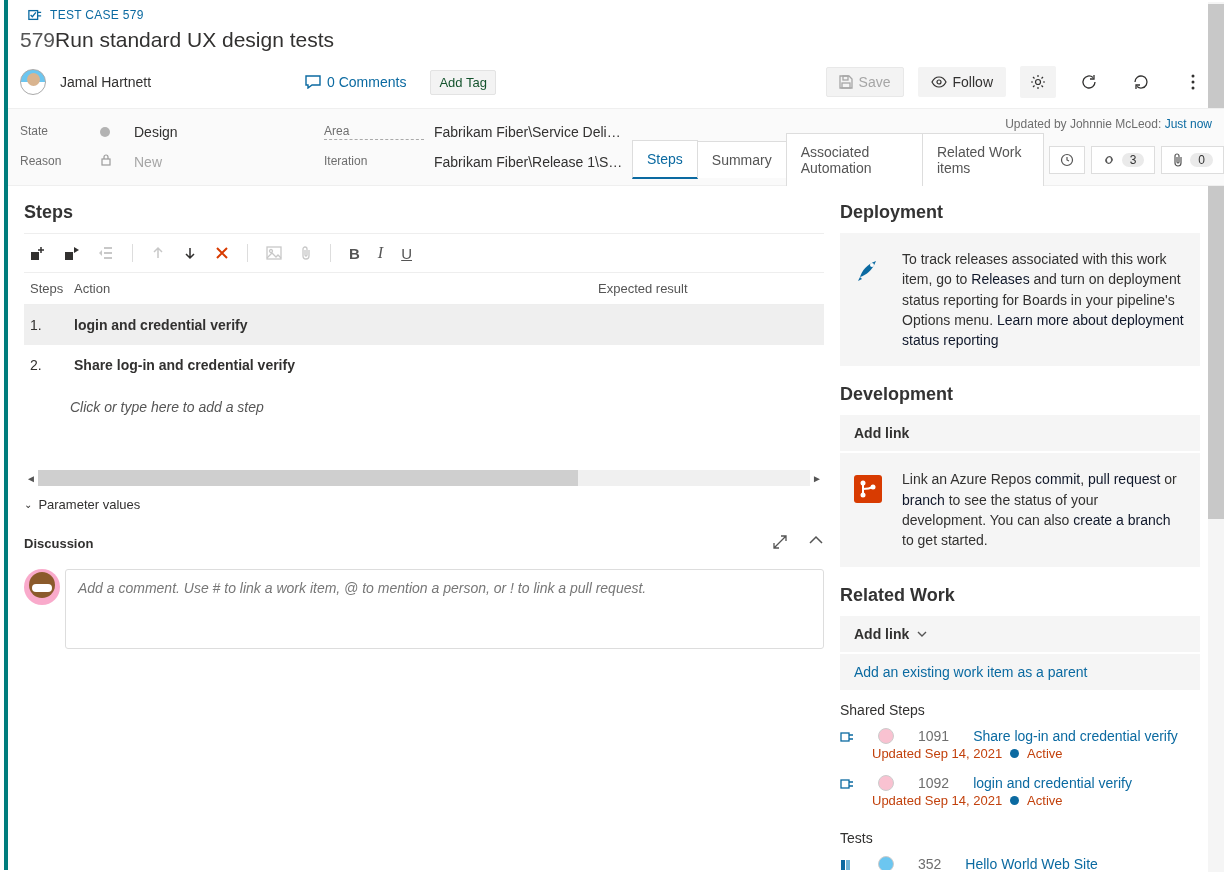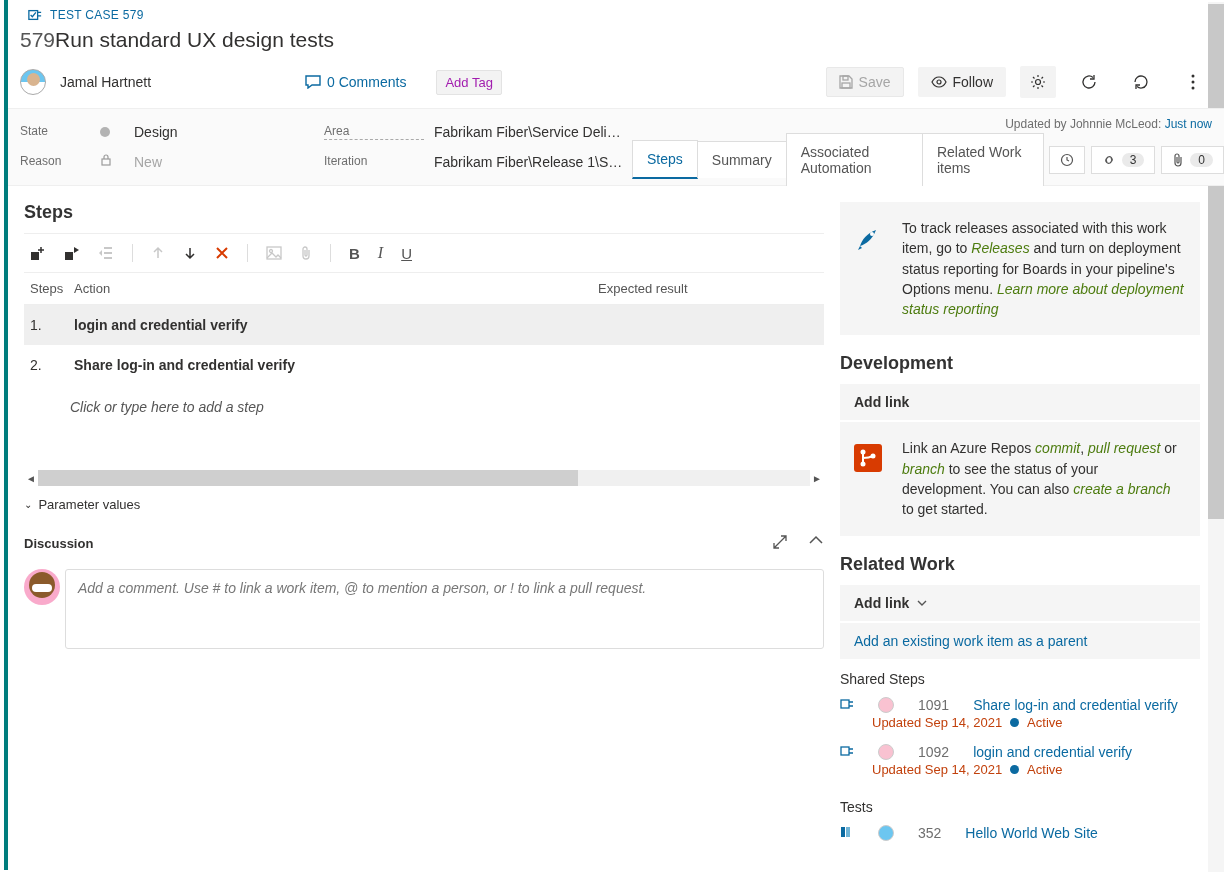--- a/index.html
+++ b/index.html
@@ -14,21 +14,21 @@
 
   .header-row2 { display: flex; align-items: baseline; padding: 6px 12px 10px; }
   .wid { font-size: 21px; color: #555; }
   .title { font-size: 21px; color: #323130; }
 
   .header-row3 { display: flex; align-items: center; padding: 4px 12px 10px; gap: 14px; }
   .avatar { width: 26px; height: 26px; border-radius: 50%; background: linear-gradient(#6cc6f0 50%, #fff 50%); position: relative; border:1px solid #aaa; }
   .avatar::after { content:""; position:absolute; width:13px; height:13px; background:#d9b48f; border-radius:50%; top:3px; left:6px; }
   .assignee { font-size: 14px; color: #323130; margin-right: 140px; }
   .comments { display: flex; align-items: center; gap:6px; color: #0b6aa1; font-size: 14px; }
-  .addtag { background:#f3f3f3; border:1px solid #e3e3e3; color:#a21caf; padding:4px 8px; border-radius:2px; font-size:13px; margin-left:16px;}
+  .addtag { background:#f3f3f3; border:1px solid #e3e3e3; color:#14532d; padding:4px 8px; border-radius:2px; font-size:13px; margin-left:10px;}
   .spacer { flex:1; }
   .btn { display:flex; align-items:center; gap:6px; padding:6px 12px; border:1px solid transparent; background:transparent; border-radius:2px; font-size:14px; color:#323130;}
   .btn-save { background:#f3f3f3; color:#a6a6a6; border-color:#e8e8e8;}
   .btn-follow { background:#f3f3f3;}
   .btn-icon-only { background:#f3f3f3; width:36px; height:32px; justify-content:center; padding:0;}
   .toolbar-icon { width:38px; height:32px; display:flex; align-items:center; justify-content:center;}
 
   .meta-bar { background:#fafafa; border-top:1px solid #efefef; border-bottom:1px solid #efefef; display:flex; align-items:center; padding:0 12px; position:relative; min-height:78px;}
   .meta-left { display:grid; grid-template-columns: 70px 24px 180px 100px 200px; row-gap:14px; column-gap:10px; padding:12px 0; font-size:14px;}
   .meta-lbl { color:#6e6e6e; font-size:12px;}
@@ -78,26 +78,26 @@
   .disc-icons { float:right; display:flex; gap:20px; color:#555;}
   .disc-body { display:flex; gap:5px; margin-top:18px;}
   .disc-avatar { width:36px; height:36px; border-radius:50%; background:#f9aacb; position:relative; flex-shrink:0;}
   .disc-avatar::before { content:""; position:absolute; width:26px; height:26px; border-radius:50%; background:#8b5a2b; top:3px; left:5px;}
   .disc-avatar::after { content:""; position:absolute; width:20px; height:8px; border-radius:4px; background:#fff; top:15px; left:8px;}
   .disc-input { flex:1; border:1px solid #ddd; border-radius:3px; padding:10px 12px; min-height:80px; color:#777; font-style:italic; font-size:14px;}
 
   
   .info-box { background:#f5f5f5; padding:16px 16px 16px 62px; position:relative; font-size:14px; line-height:1.45; margin-bottom:10px;}
   .info-box .ibicon { position:absolute; left:14px; top:22px; width:28px; height:28px;}
-  .link { color:#4d7c0f; cursor:pointer;font-style:italic;}
+  .link { color:#0f172a; cursor:pointer;}
   .right-sect { margin-top:18px;}
   .addlink-bar { background:#f5f5f5; padding:10px 14px; font-size:14px; display:flex; align-items:center; gap:8px; margin-top:8px;font-weight:bold;}
   .existing-row { background:#f5f5f5; padding:10px 14px; font-size:14px; color:#0b6aa1; margin-top:2px;}
   .rel-group-title { font-size:14px; margin-top:12px; margin-bottom:6px;}
-  .rel-item { padding:4px 0 2px 0; display:flex; gap:24px; align-items:flex-start; font-size:14px;}
+  .rel-item { padding:4px 0 2px 0; display:flex; gap:24px; align-items:flex-end; font-size:14px;}
   .rel-id { color:#6e6e6e;}
   .rel-title { color:#0b6aa1;}
   .rel-sub { padding:0 0 10px 32px; font-size:13px; color:#c2410c; display:flex; align-items:center; gap:8px;}
   .dot-blue { width:9px; height:9px; border-radius:50%; background:#0b6aa1; display:inline-block;}
   .mini-avatar { width:16px; height:16px; border-radius:50%; background:#f9c2d1; display:inline-block; border:1px solid #ccc;}
   .mini-avatar2 { width:16px; height:16px; border-radius:50%; background:#6cc6f0; display:inline-block; border:1px solid #ccc;}
 
   svg { display:block; }
 </style>
 </head>
@@ -332,20 +332,21 @@
         </div>
       </div>
 
       <div class="disc-body">
         <div class="disc-avatar"></div>
         <div class="disc-input">Add a comment. Use # to link a work item, @ to mention a person, or ! to link a pull request.</div>
       </div>
     </div>
 
     <div class="right-col">
+      <div class="section-title">Deployment</div>
       <div class="info-box">
         <svg class="ibicon" viewBox="0 0 28 28">
             <path d="M6 22c2-6 6-12 16-16-4 10-10 14-16 16z" fill="#0b6aa1"></path>
             <circle cx="18" cy="10" r="2" fill="#fff"></circle>
             <path d="M6 22l-2 4 4-2" fill="#0b6aa1"></path>
           </svg>
         <span>To track releases associated with this work item, go to </span><span class="link">Releases</span><span> and turn on deployment status reporting for Boards in your pipeline's Options menu. </span><span class="link">Learn more about deployment status reporting</span>
       </div>
 
       <div class="right-sect">

